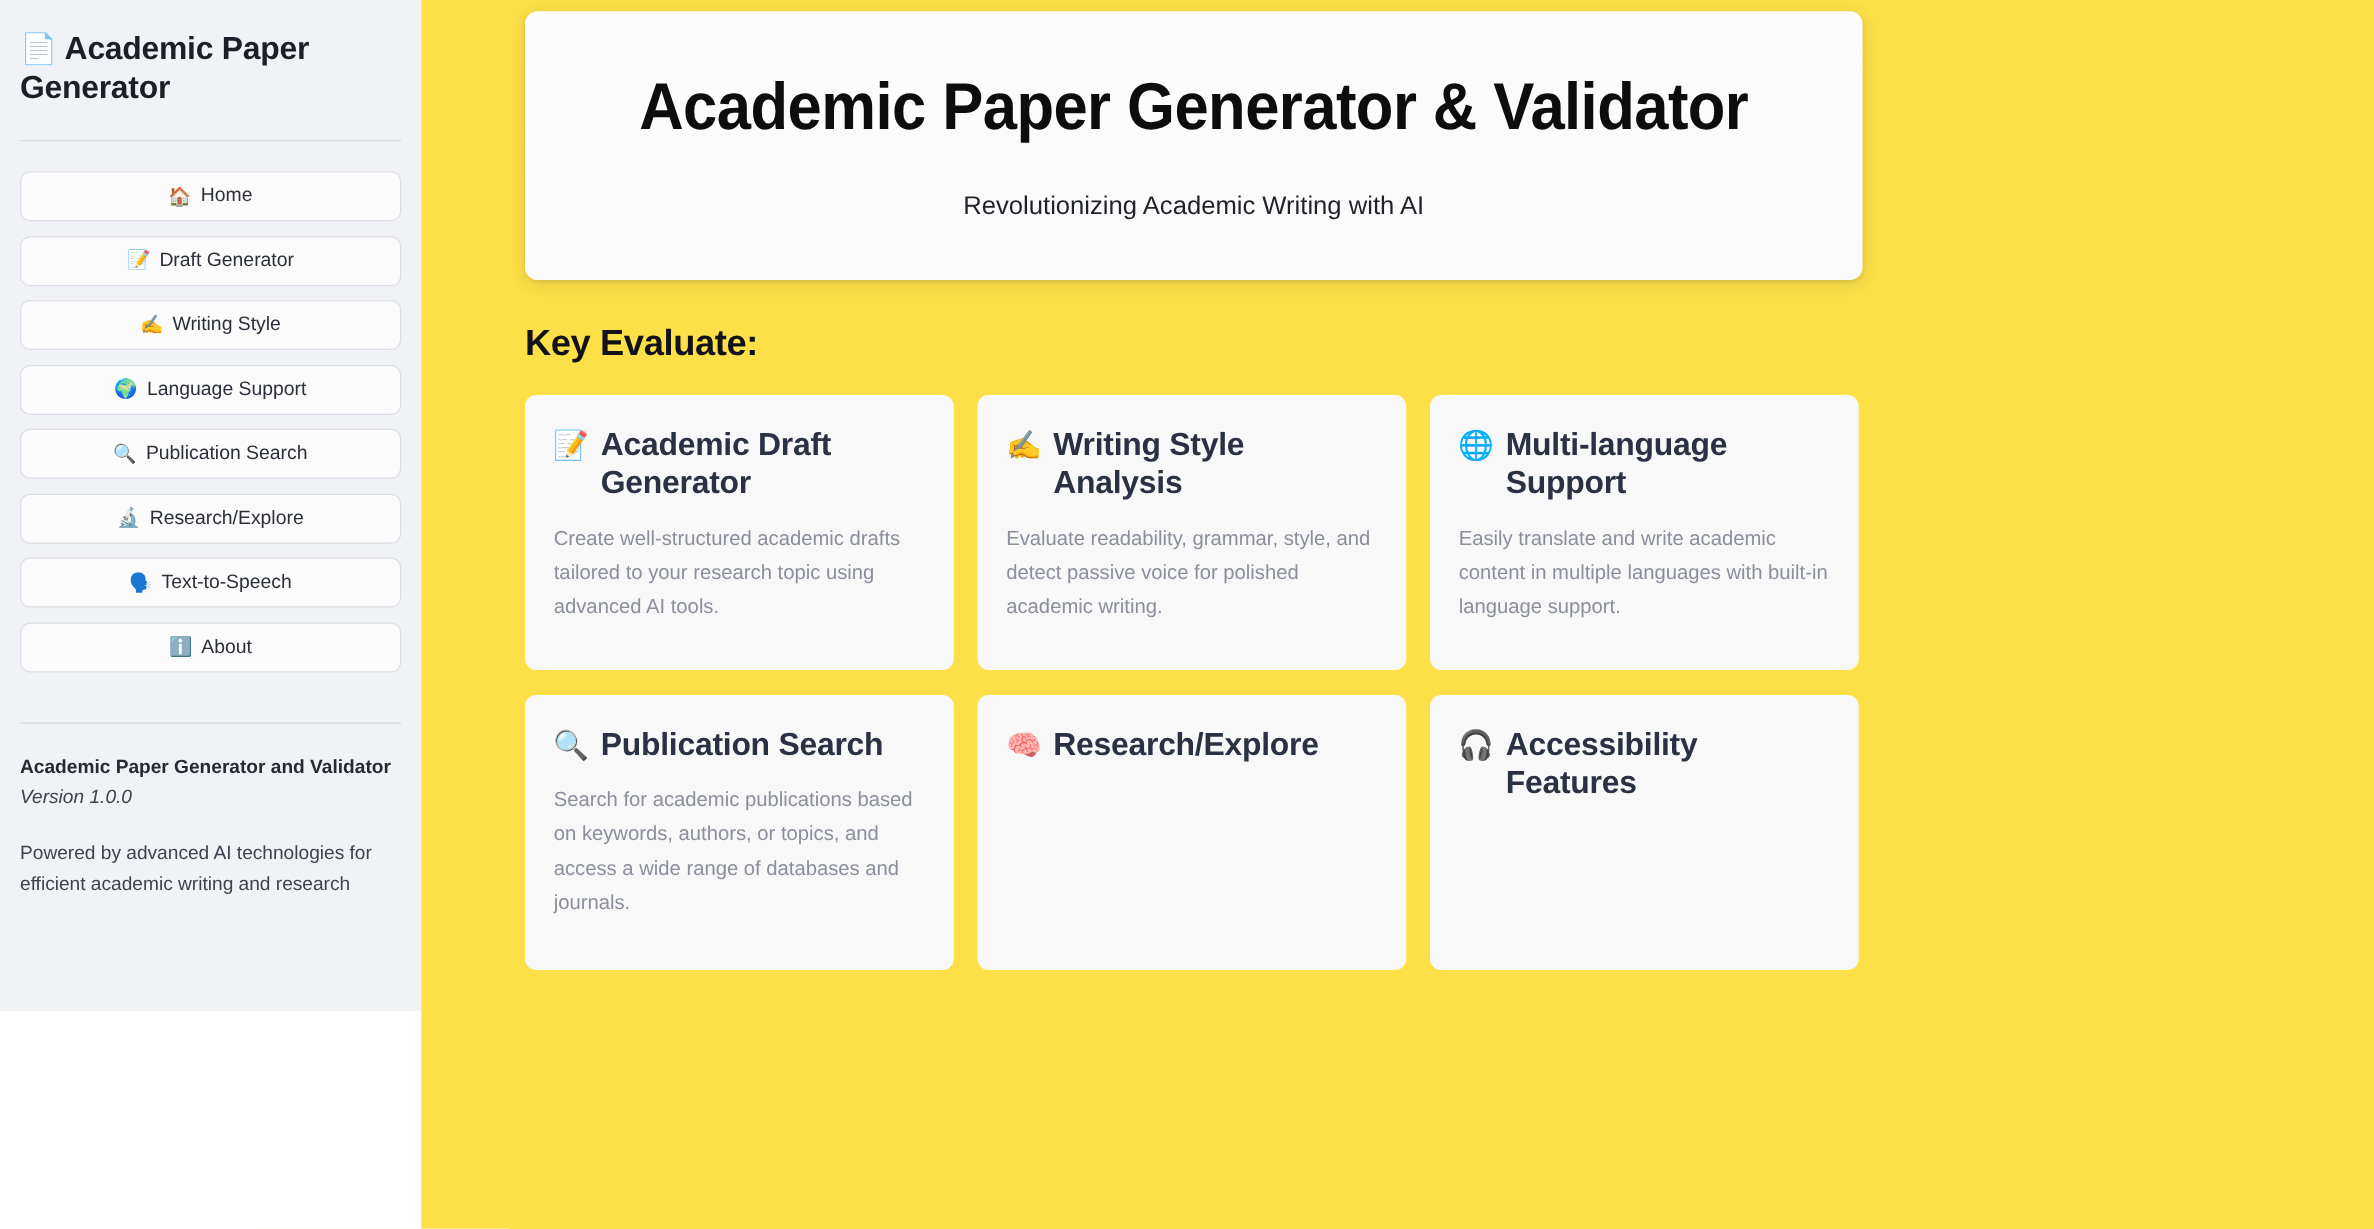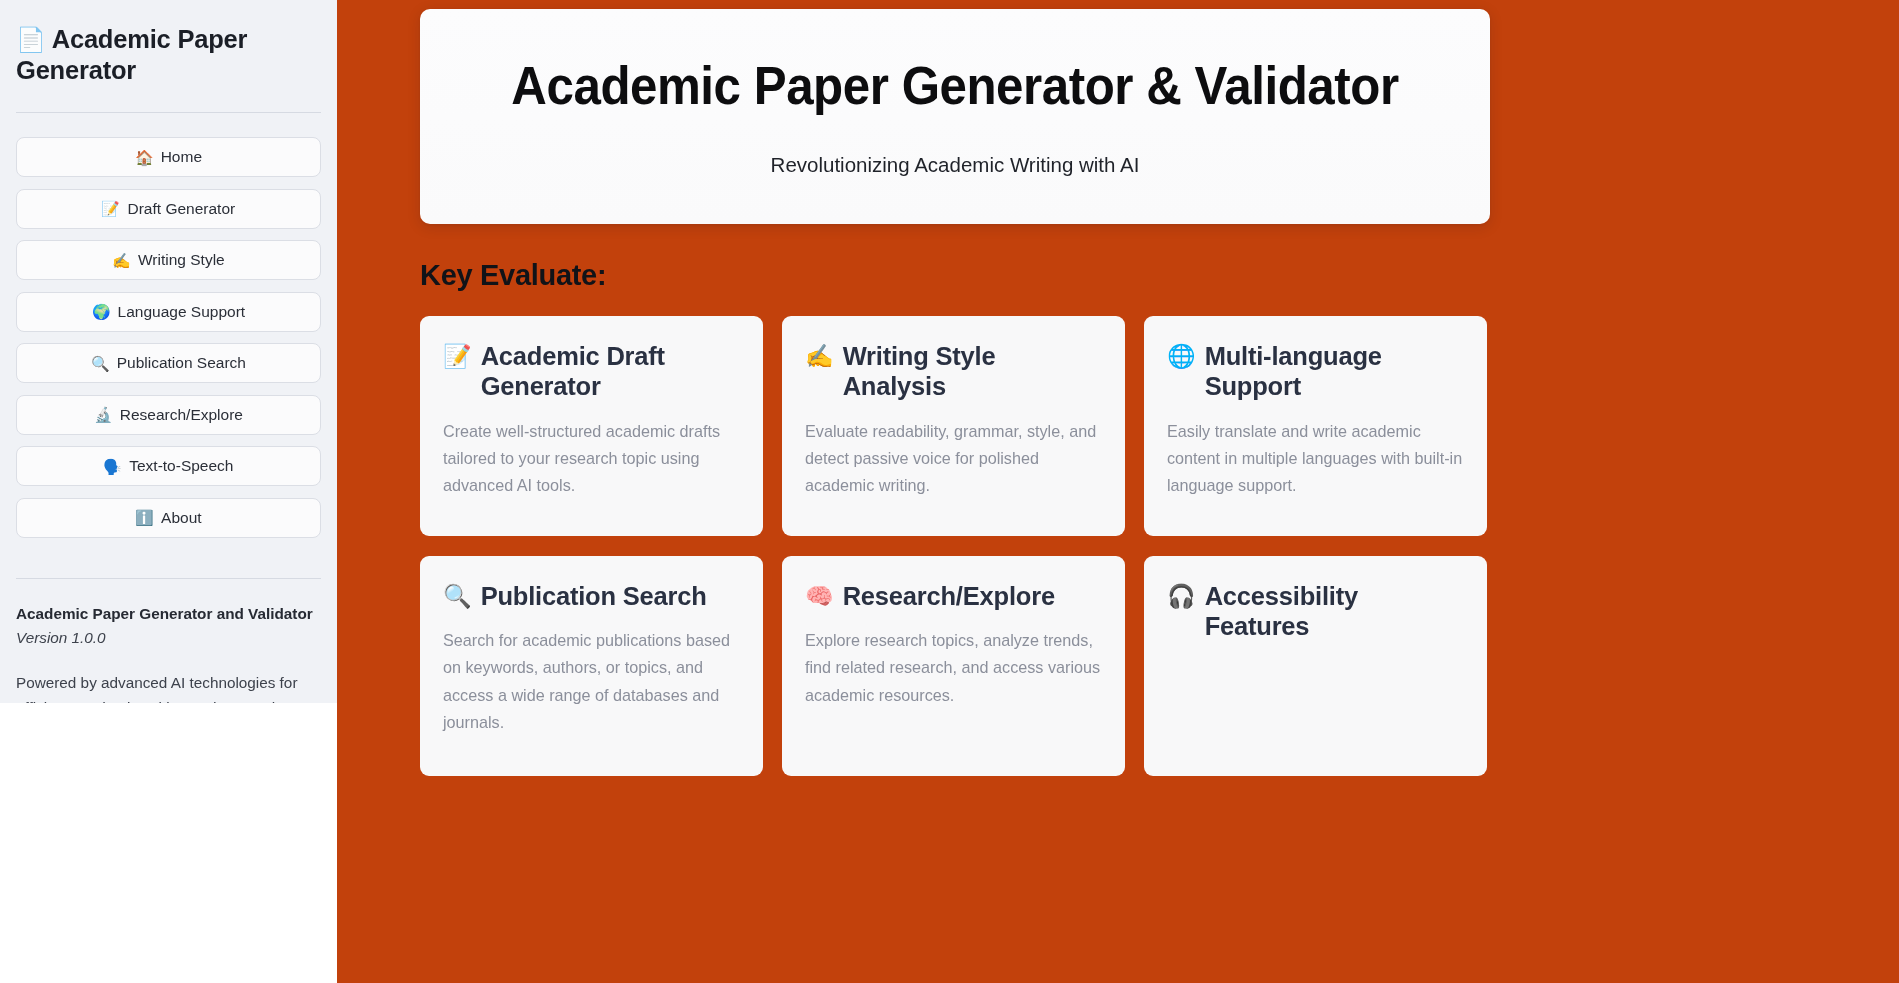--- a/index.html
+++ b/index.html
@@ -16,21 +16,21 @@
     display: flex;
     width: 1899px;
     height: 983px;
     background: #ffffff;
   }
 
   
   .sidebar {
     width: 337px;
     min-width: 337px;
-    height: 703px;
+    height: 809px;
     background: #f0f2f6;
     padding: 14px 16px 0 16px;
     overflow: hidden;
     position: relative;
   }
 
   .sidebar-title {
     font-size: 25.5px;
     font-weight: 700;
     line-height: 1.22;
@@ -105,21 +105,21 @@
     font-size: 15.3px;
     color: #3d424c;
     line-height: 1.62;
     margin-top: 21px;
   }
 
   
   .main {
     flex: 1;
     height: 983px;
-    background: #c2410c;
+    background: #fde047;
     padding: 9px 0 0 0;
     overflow: hidden;
     position: relative;
   }
 
   .main-inner {
     width: 1070px;
     margin-left: 83px;
     padding-top: 0;
   }
@@ -303,21 +303,20 @@
             <span class="card-title">Publication Search</span>
           </div>
           <p class="card-desc">Search for academic publications based on keywords, authors, or topics, and access a wide range of databases and journals.</p>
         </div>
 
         <div class="card tall">
           <div class="card-head">
             <span class="card-emoji">🧠</span>
             <span class="card-title">Research/Explore</span>
           </div>
-          <p class="card-desc">Explore research topics, analyze trends, find related research, and access various academic resources.</p>
         </div>
 
         <div class="card tall">
           <div class="card-head">
             <span class="card-emoji">🎧</span>
             <span class="card-title">Accessibility Features</span>
           </div>
         </div>
 
       </div>

